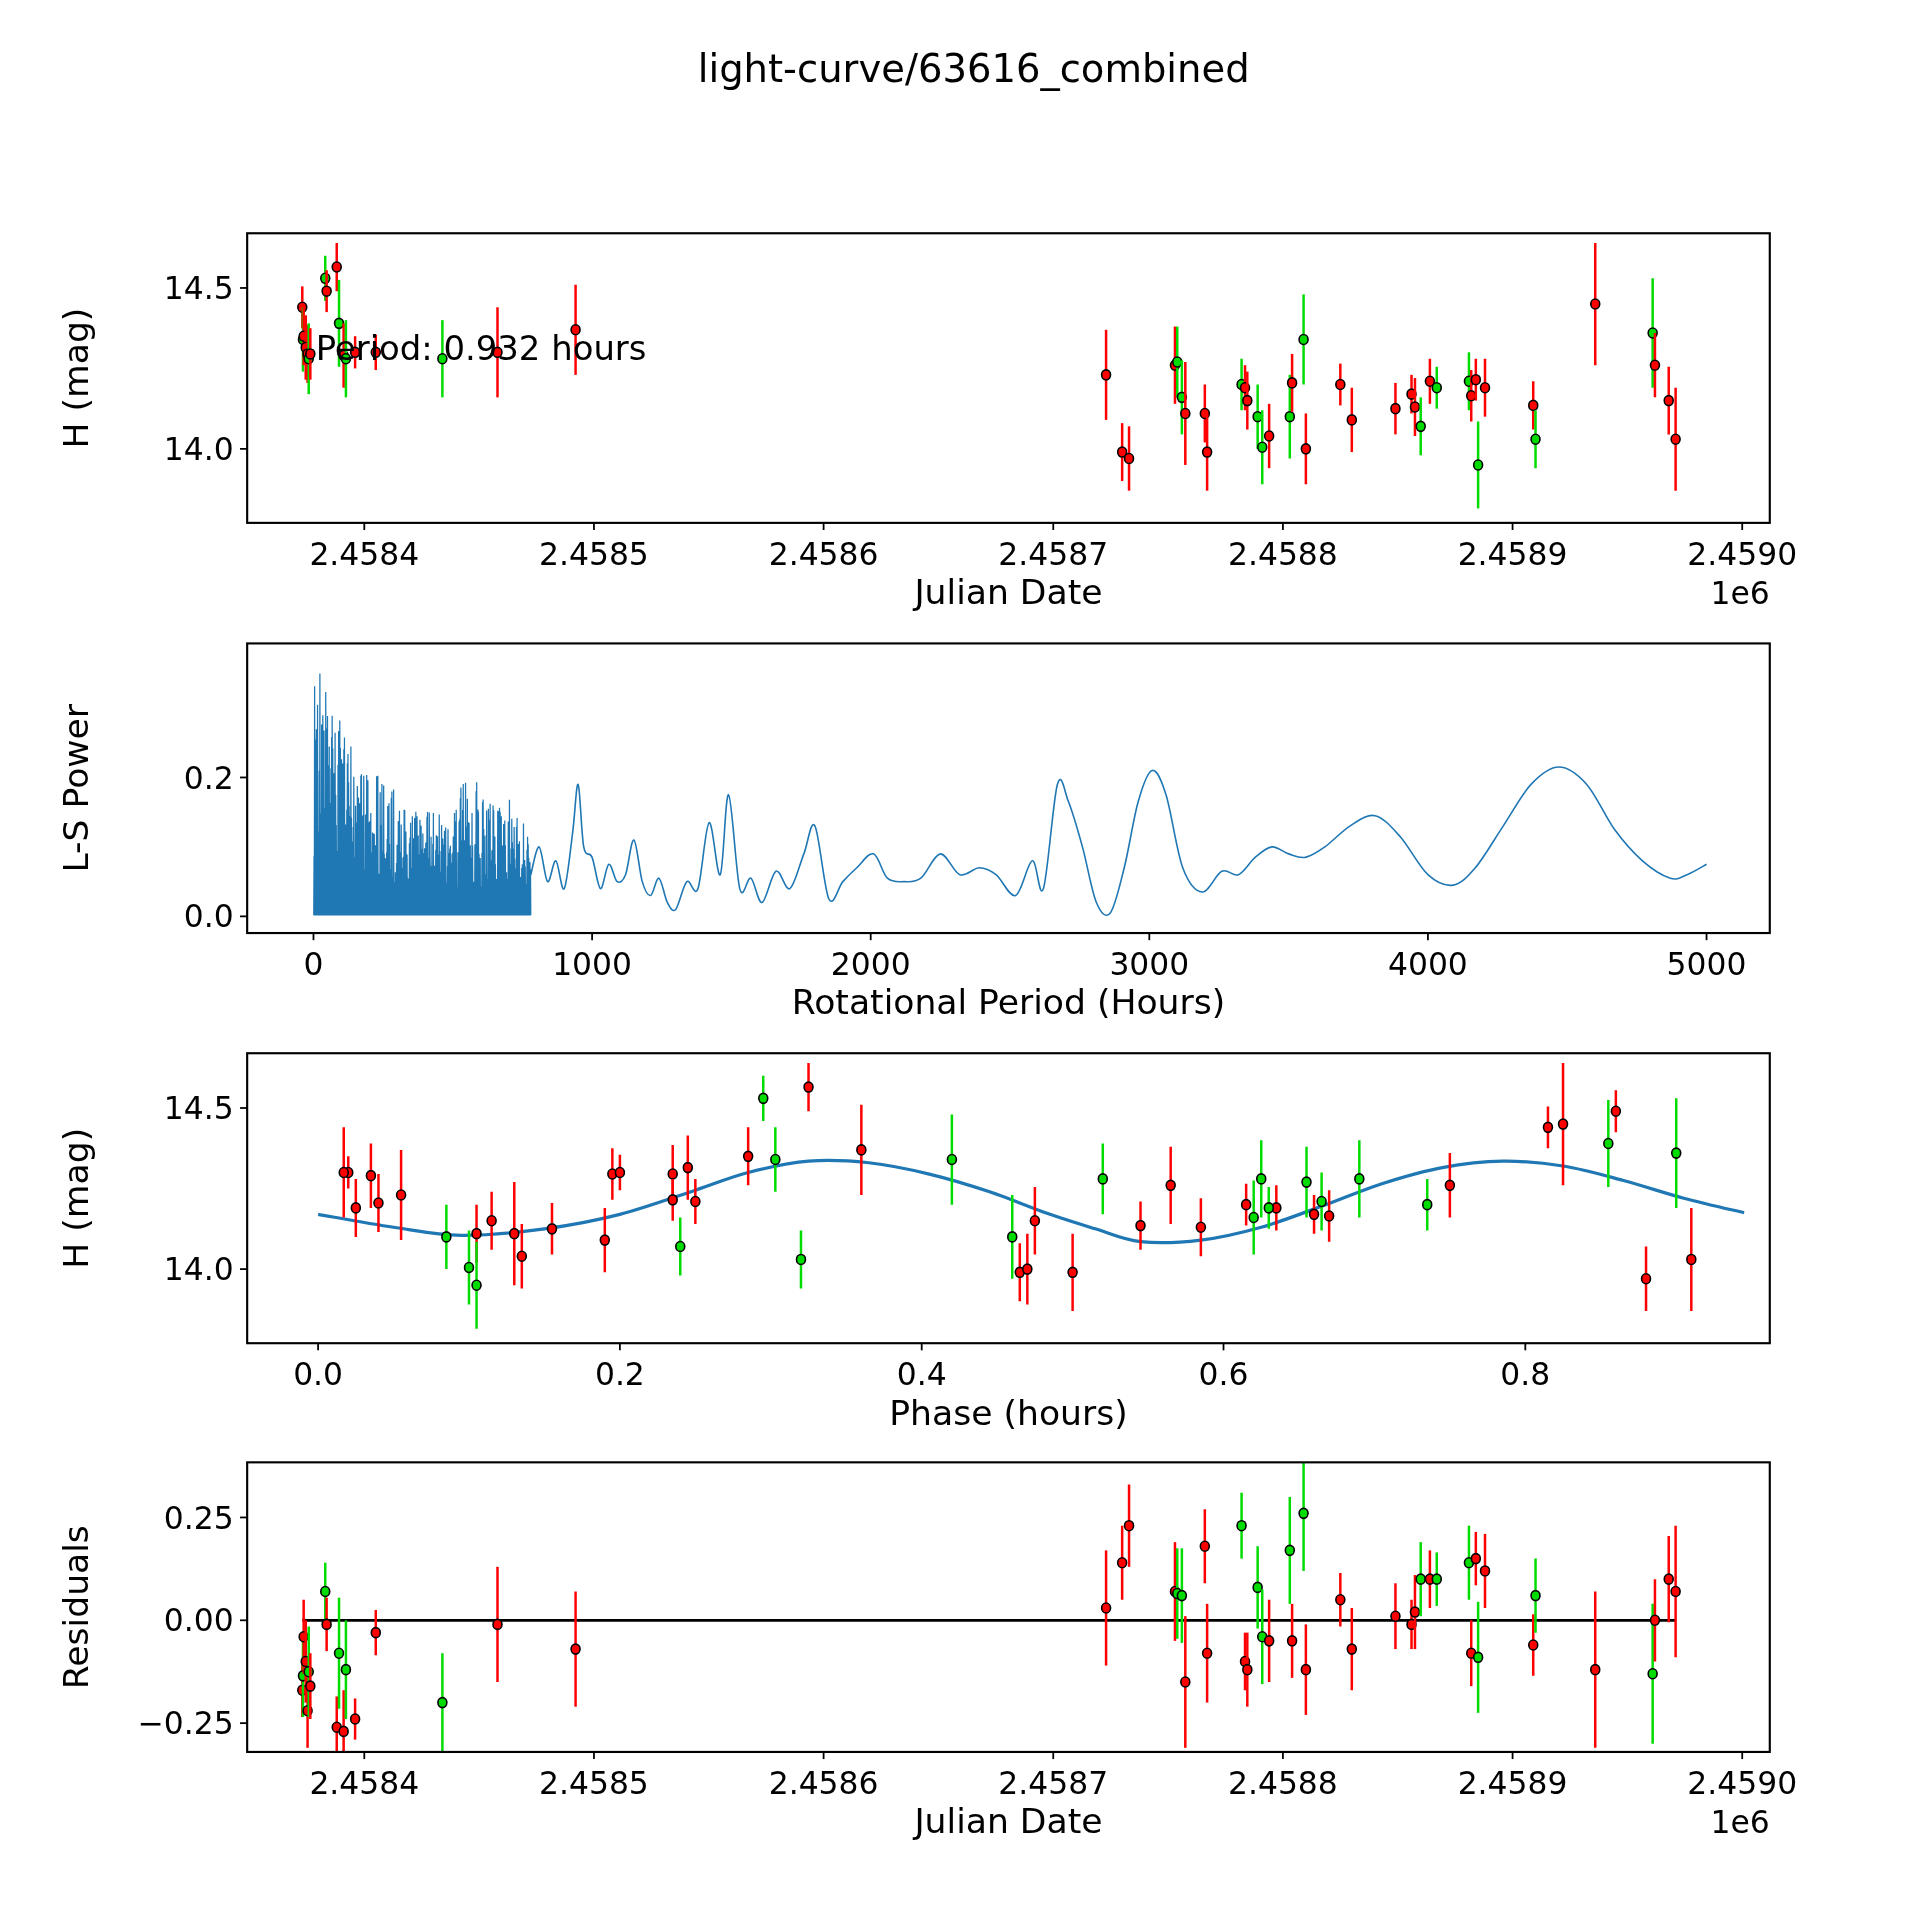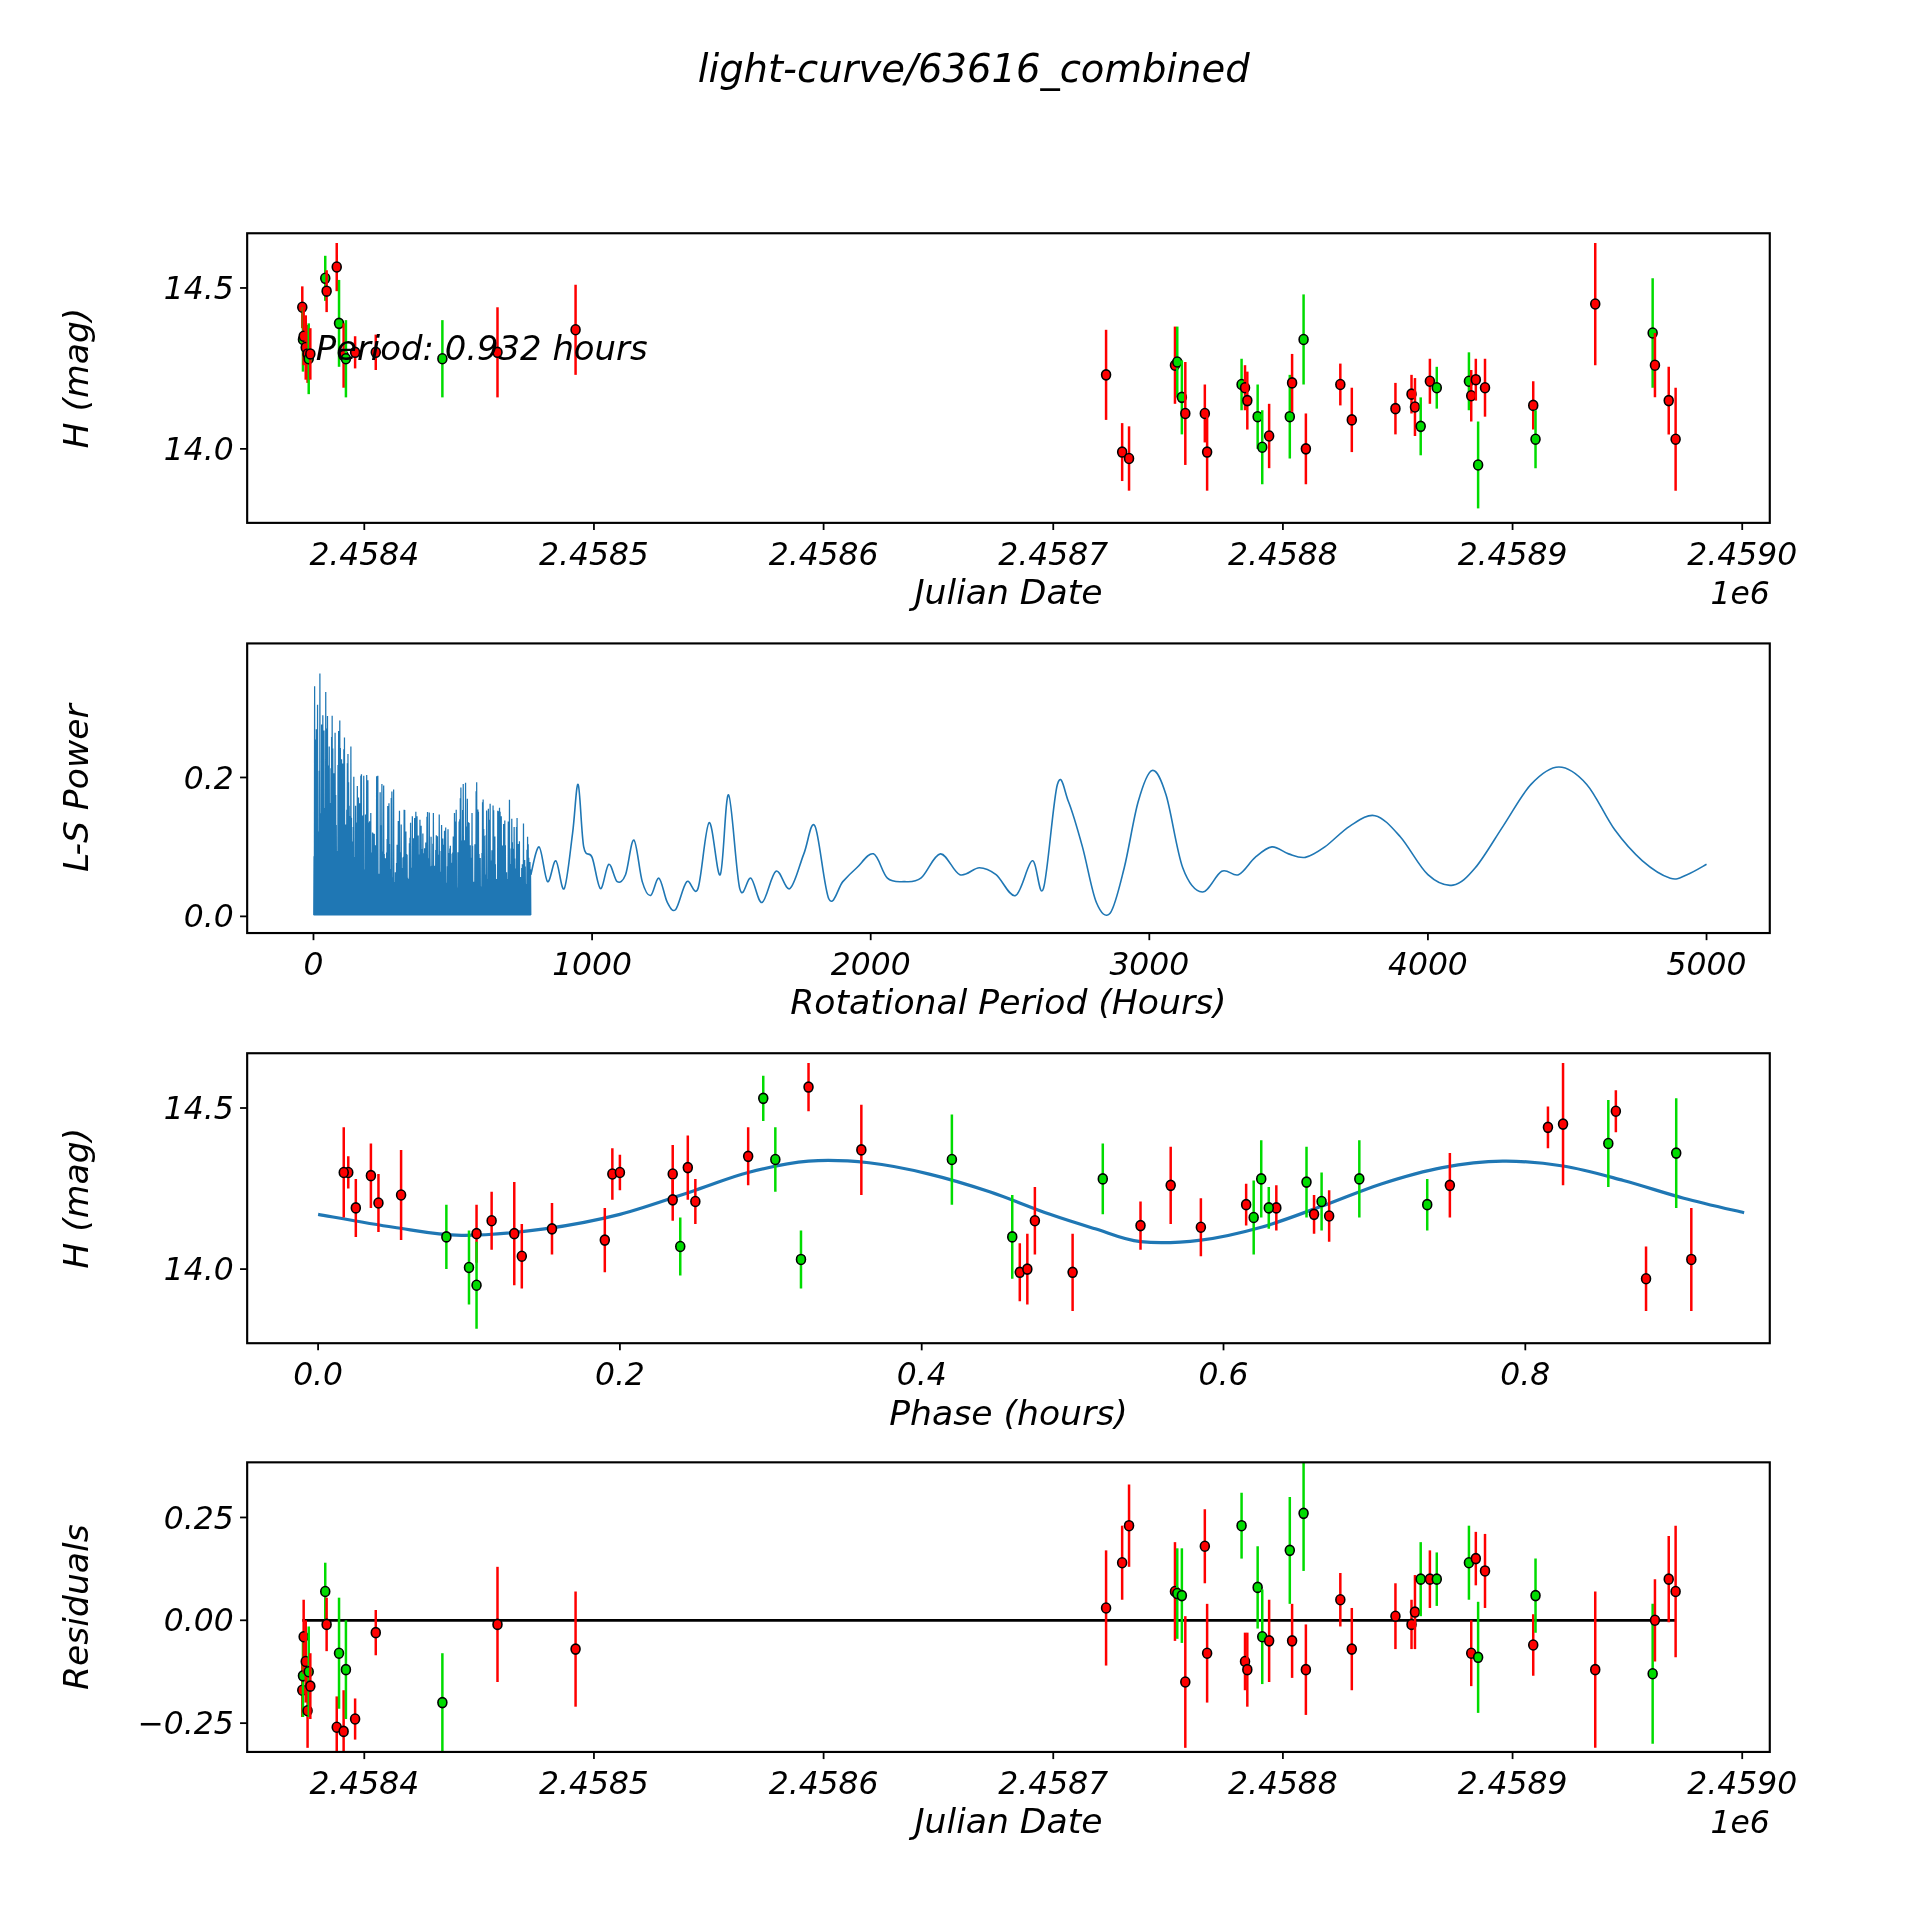--- a/index.html
+++ b/index.html
@@ -1,16 +1,16 @@
 <!DOCTYPE html>
 <html style="font-size:6.2px"><head>
 <meta charset="utf-8">
 <style>
   html, body { margin: 0; padding: 0; background: #ffffff; }
-  #figure-wrap { width: 100vw; height: 100vh; font-style: italic; }
+  #figure-wrap { width: 100vw; height: 100vh; }
   svg { display: block; width: 100%; height: 100%; }
   text { font-family: "DejaVu Sans", "Liberation Sans", sans-serif; fill: #000; }
 </style>
 </head>
 <body>
 
 <div id="figure-wrap">
   <svg id="fig" viewBox="0 0 5400 5400" preserveAspectRatio="xMidYMid meet" xmlns="http://www.w3.org/2000/svg">
     <rect x="0" y="0" width="5400" height="5400" fill="#ffffff"></rect>
     <text id="fig-title" x="2730" y="230" font-size="108" text-anchor="middle">light-curve/63616_combined</text>

